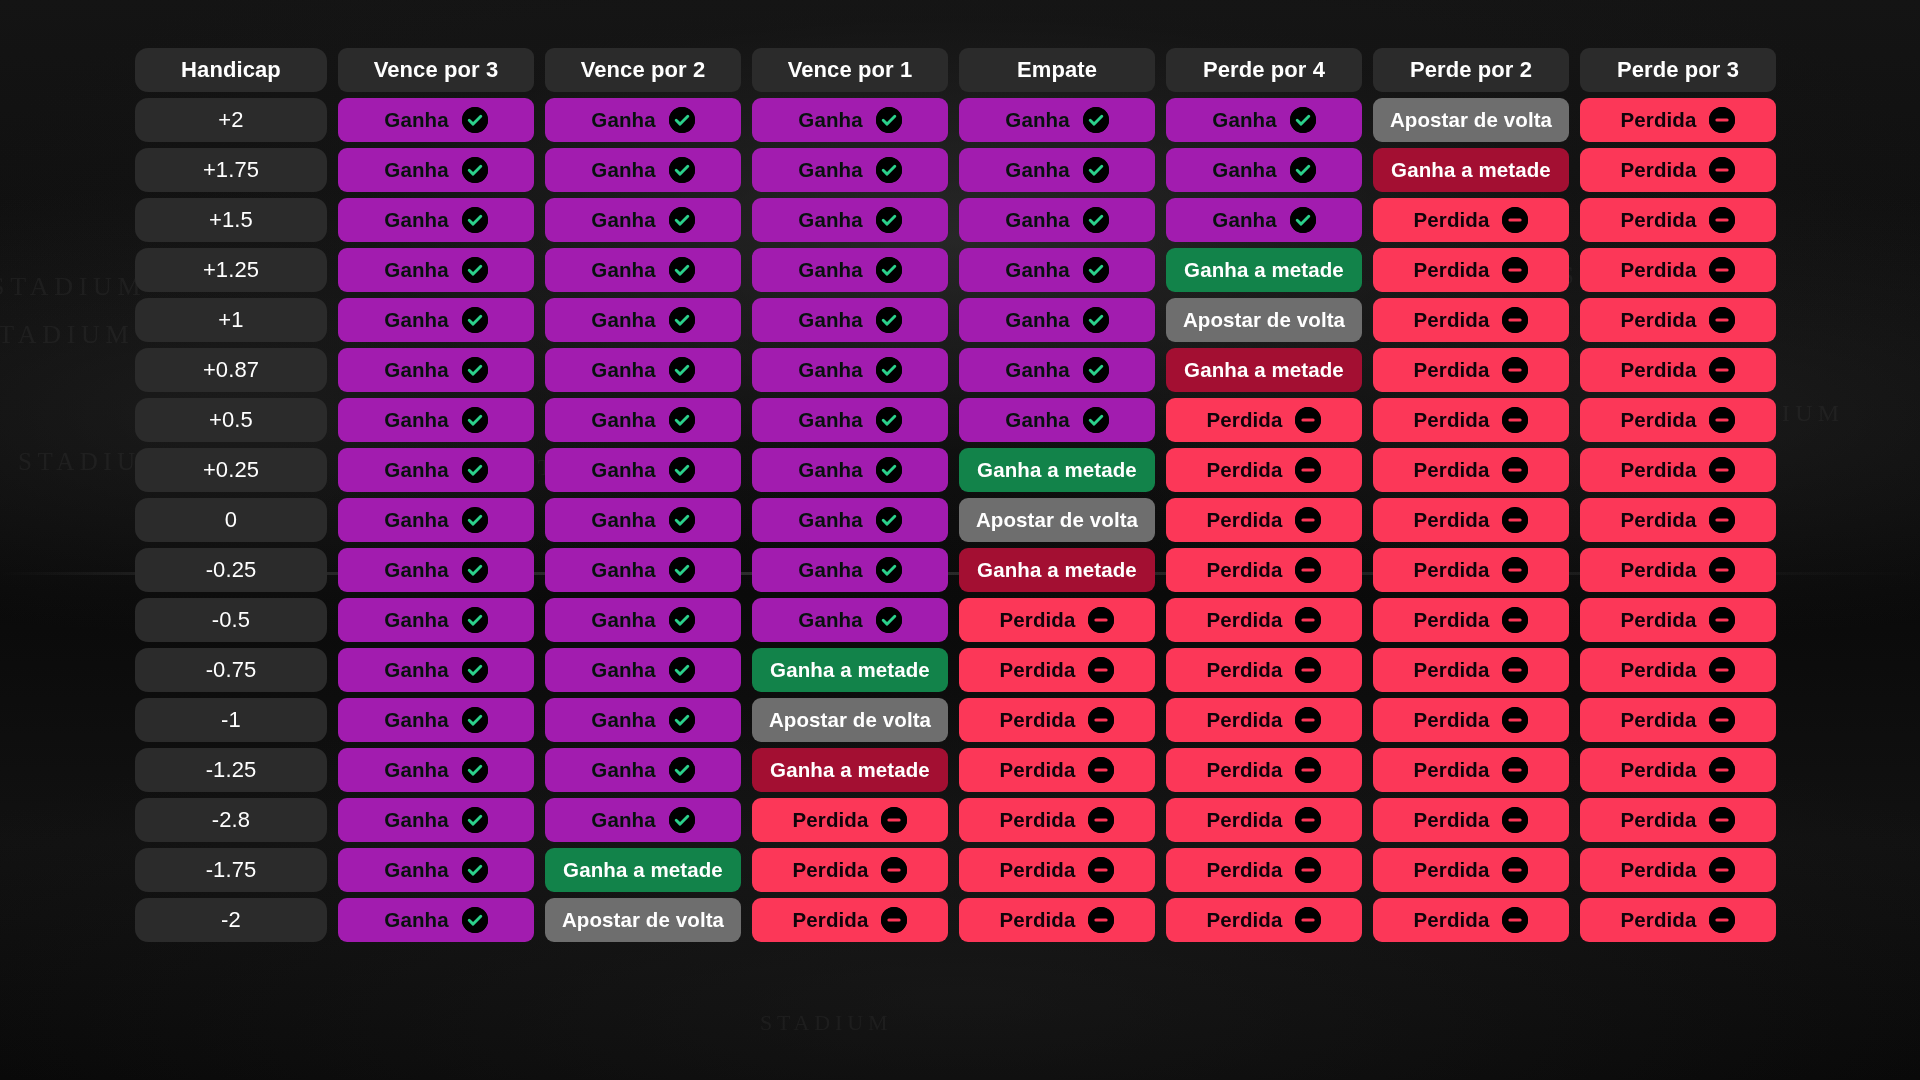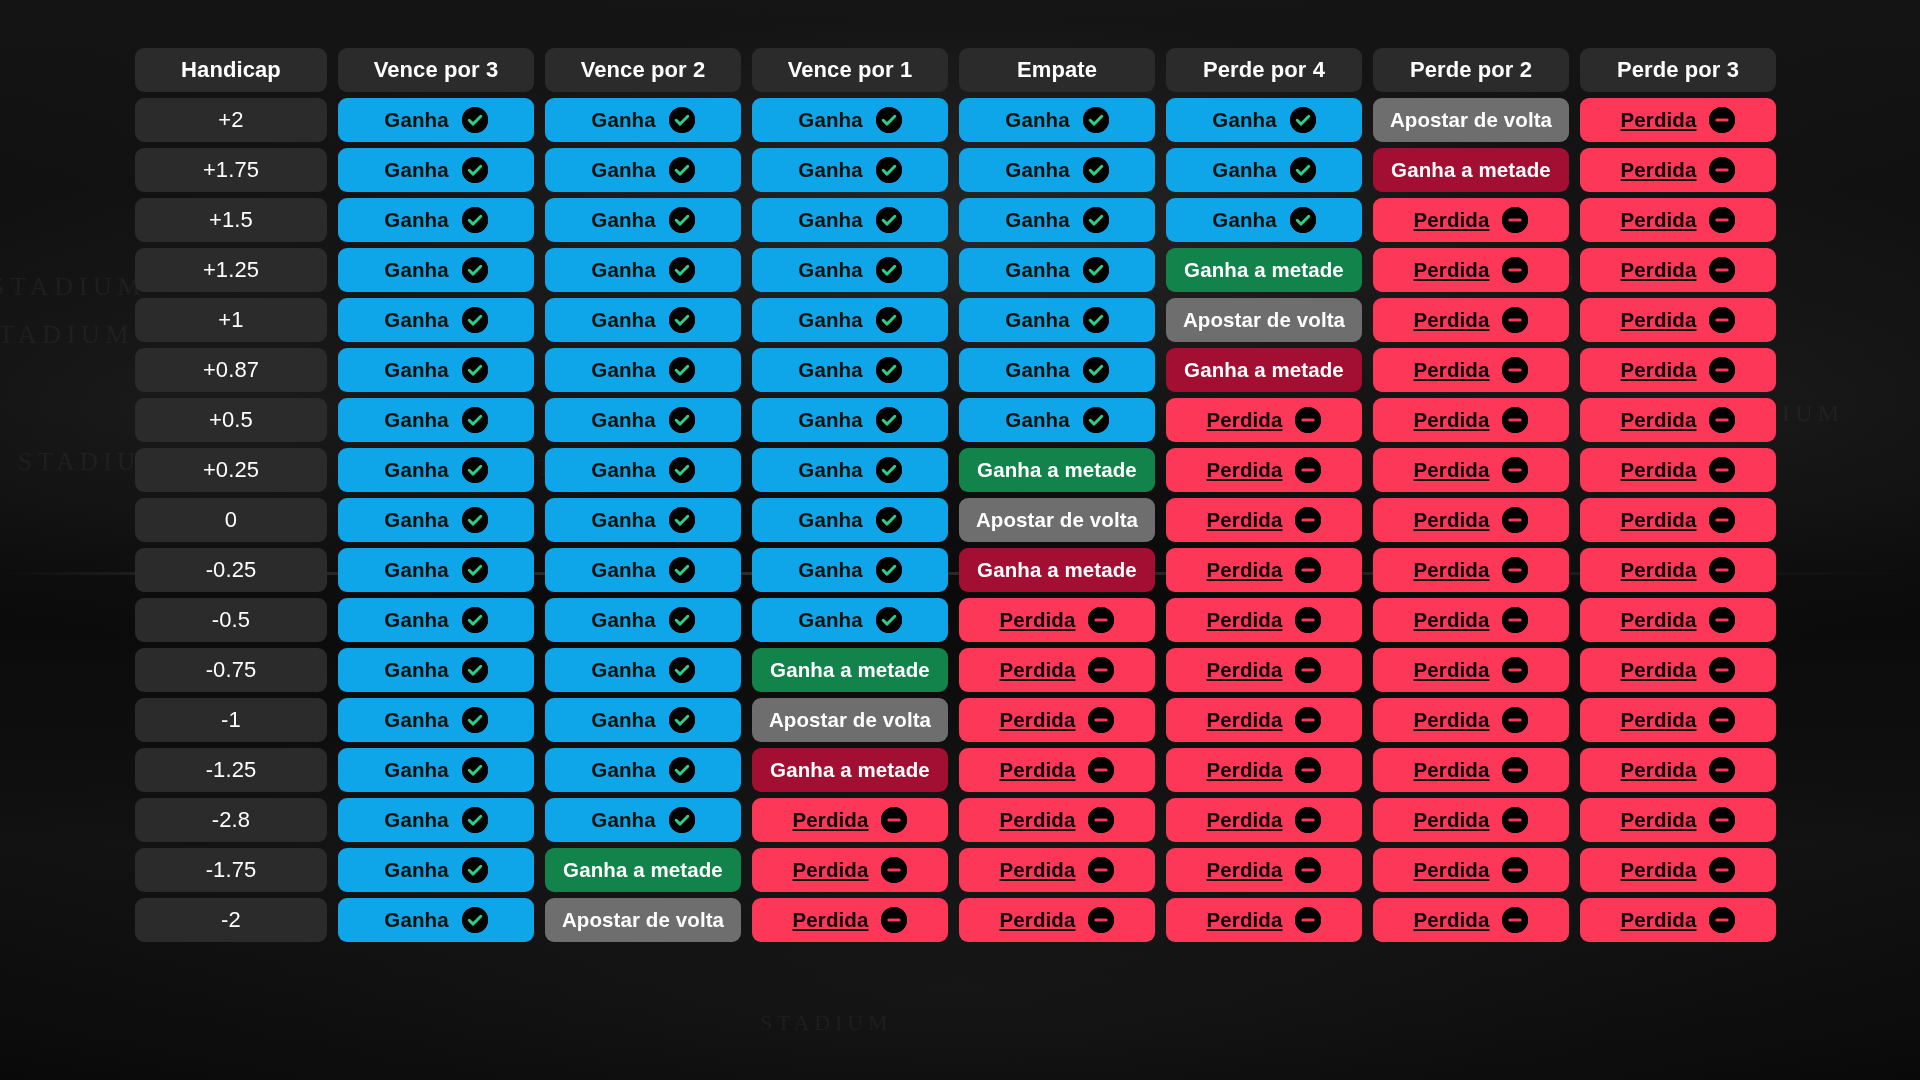--- a/index.html
+++ b/index.html
@@ -73,57 +73,56 @@
     justify-content: center;
     gap: 13px;
     font-size: 20.5px;
     font-weight: bold;
     letter-spacing: 0.1px;
     white-space: nowrap;
     line-height: 1;
   }
 
   
-  .col-hc   { width: 192px; }
+  .col-hc   { width: 192px; border-radius: 13px; }
   .col-res  { width: 196px; }
 
   
   .hdr {
     background: #2b2b2b;
     color: #ffffff;
     font-size: 22px;
   }
   .hc {
     background: #2b2b2b;
     color: #ffffff;
     font-weight: normal;
     font-size: 22px;
   }
 
   
   .v-win {
-    background: #0ea5e9;
+    background: #a21caf;
     color: #07120d;
   }
   .v-halfwin {
     background: #12834a;
     color: #ffffff;
   }
   .v-push {
     background: #6e6e6e;
     color: #ffffff;
   }
   .v-halfloss {
     background: #a30f32;
     color: #ffffff;
   }
   .v-loss {
     background: #fc3758;
     color: #10040a;
-    text-decoration: underline;
   }
 
   
   .badge {
     width: 26px;
     height: 26px;
     border-radius: 50%;
     background: #000000;
     display: inline-flex;
     align-items: center;

